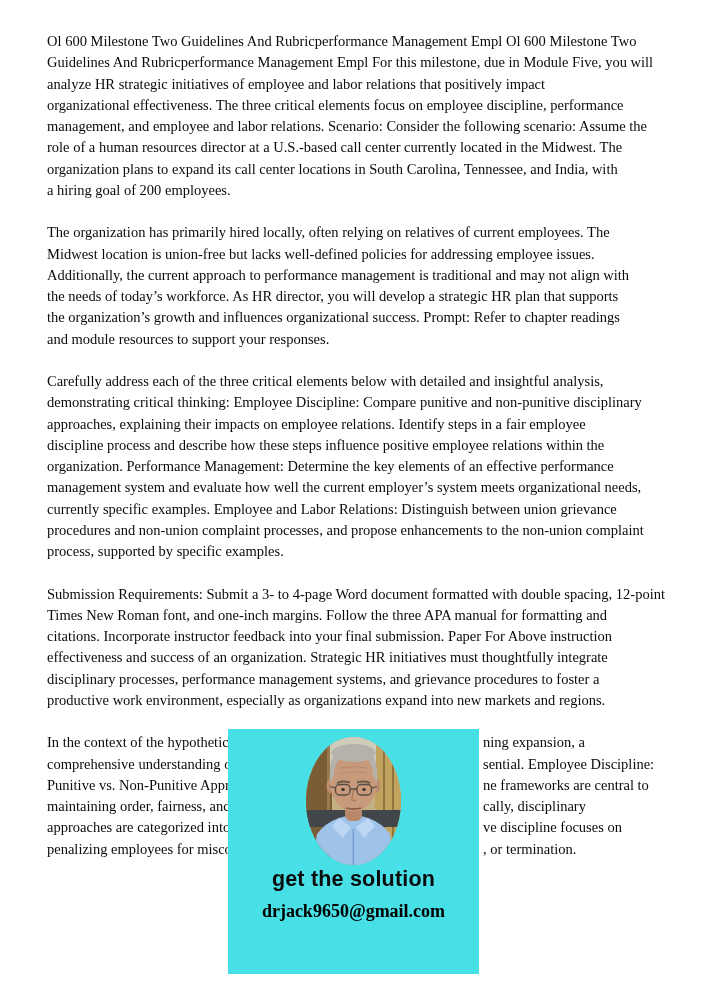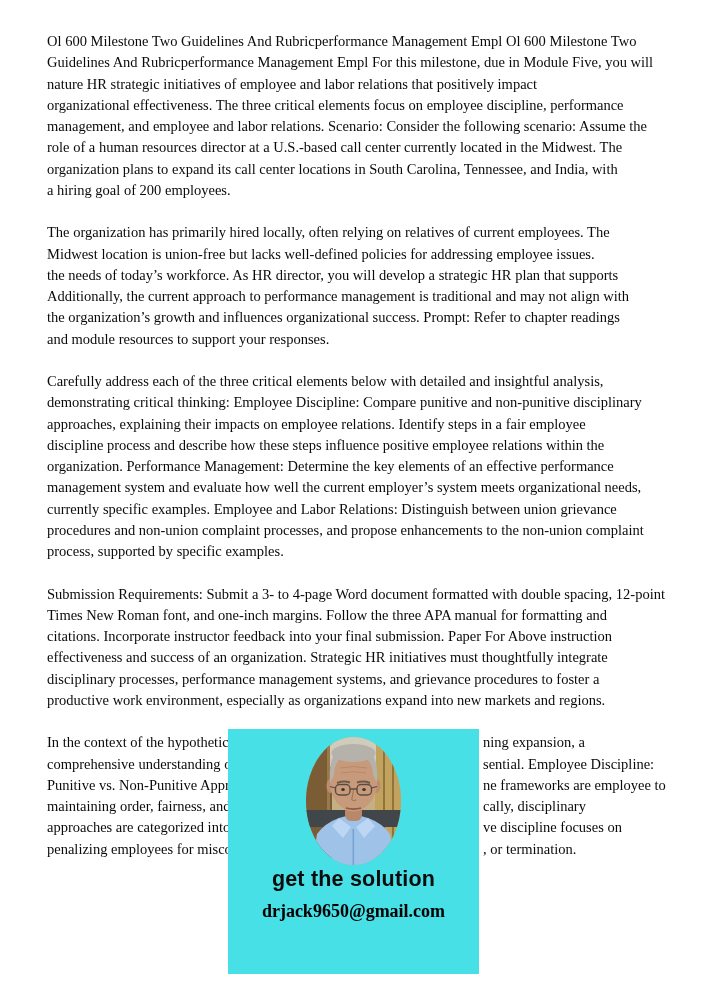--- a/index.html
+++ b/index.html
@@ -74,32 +74,32 @@
 </style>
 </head>
 <body>
 
 <div class="page">
 
   <div class="text-column">
     <div class="para">
         <div class="line">Ol 600 Milestone Two Guidelines And Rubricperformance Management Empl Ol 600 Milestone Two</div>
         <div class="line">Guidelines And Rubricperformance Management Empl For this milestone, due in Module Five, you will</div>
-        <div class="line">nature HR strategic initiatives of employee and labor relations that positively impact</div>
+        <div class="line">analyze HR strategic initiatives of employee and labor relations that positively impact</div>
         <div class="line">organizational effectiveness. The three critical elements focus on employee discipline, performance</div>
         <div class="line">management, and employee and labor relations. Scenario: Consider the following scenario: Assume the</div>
         <div class="line">role of a human resources director at a U.S.-based call center currently located in the Midwest. The</div>
         <div class="line">organization plans to expand its call center locations in South Carolina, Tennessee, and India, with</div>
         <div class="line">a hiring goal of 200 employees.</div>
       </div>
     <div class="para">
         <div class="line">The organization has primarily hired locally, often relying on relatives of current employees. The</div>
         <div class="line">Midwest location is union-free but lacks well-defined policies for addressing employee issues.</div>
+        <div class="line">Additionally, the current approach to performance management is traditional and may not align with</div>
         <div class="line">the needs of today’s workforce. As HR director, you will develop a strategic HR plan that supports</div>
-        <div class="line">Additionally, the current approach to performance management is traditional and may not align with</div>
         <div class="line">the organization’s growth and influences organizational success. Prompt: Refer to chapter readings</div>
         <div class="line">and module resources to support your responses.</div>
       </div>
     <div class="para">
         <div class="line">Carefully address each of the three critical elements below with detailed and insightful analysis,</div>
         <div class="line">demonstrating critical thinking: Employee Discipline: Compare punitive and non-punitive disciplinary</div>
         <div class="line">approaches, explaining their impacts on employee relations. Identify steps in a fair employee</div>
         <div class="line">discipline process and describe how these steps influence positive employee relations within the</div>
         <div class="line">organization. Performance Management: Determine the key elements of an effective performance</div>
         <div class="line">management system and evaluate how well the current employer’s system meets organizational needs,</div>
@@ -111,21 +111,21 @@
         <div class="line">Submission Requirements: Submit a 3- to 4-page Word document formatted with double spacing, 12-point</div>
         <div class="line">Times New Roman font, and one-inch margins. Follow the three APA manual for formatting and</div>
         <div class="line">citations. Incorporate instructor feedback into your final submission. Paper For Above instruction</div>
         <div class="line">effectiveness and success of an organization. Strategic HR initiatives must thoughtfully integrate</div>
         <div class="line">disciplinary processes, performance management systems, and grievance procedures to foster a</div>
         <div class="line">productive work environment, especially as organizations expand into new markets and regions.</div>
       </div>
     <div class="para">
         <div class="line"><span class="frag-left">In the context of the hypothetica</span><span class="frag-right">ning expansion, a</span></div>
         <div class="line"><span class="frag-left">comprehensive understanding o</span><span class="frag-right">sential. Employee Discipline:</span></div>
-        <div class="line"><span class="frag-left">Punitive vs. Non-Punitive Appr</span><span class="frag-right">ne frameworks are employee to</span></div>
+        <div class="line"><span class="frag-left">Punitive vs. Non-Punitive Appr</span><span class="frag-right">ne frameworks are central to</span></div>
         <div class="line"><span class="frag-left">maintaining order, fairness, and</span><span class="frag-right">cally, disciplinary</span></div>
         <div class="line"><span class="frag-left">approaches are categorized into</span><span class="frag-right">ve discipline focuses on</span></div>
         <div class="line"><span class="frag-left">penalizing employees for misco</span><span class="frag-right">, or termination.</span></div>
       </div>
   </div>
 
   <div class="contact-overlay" style="background-color: rgb(70, 224, 230);">
 
     <svg class="photo-svg" viewBox="0 0 95 128" xmlns="http://www.w3.org/2000/svg">
       <defs>

